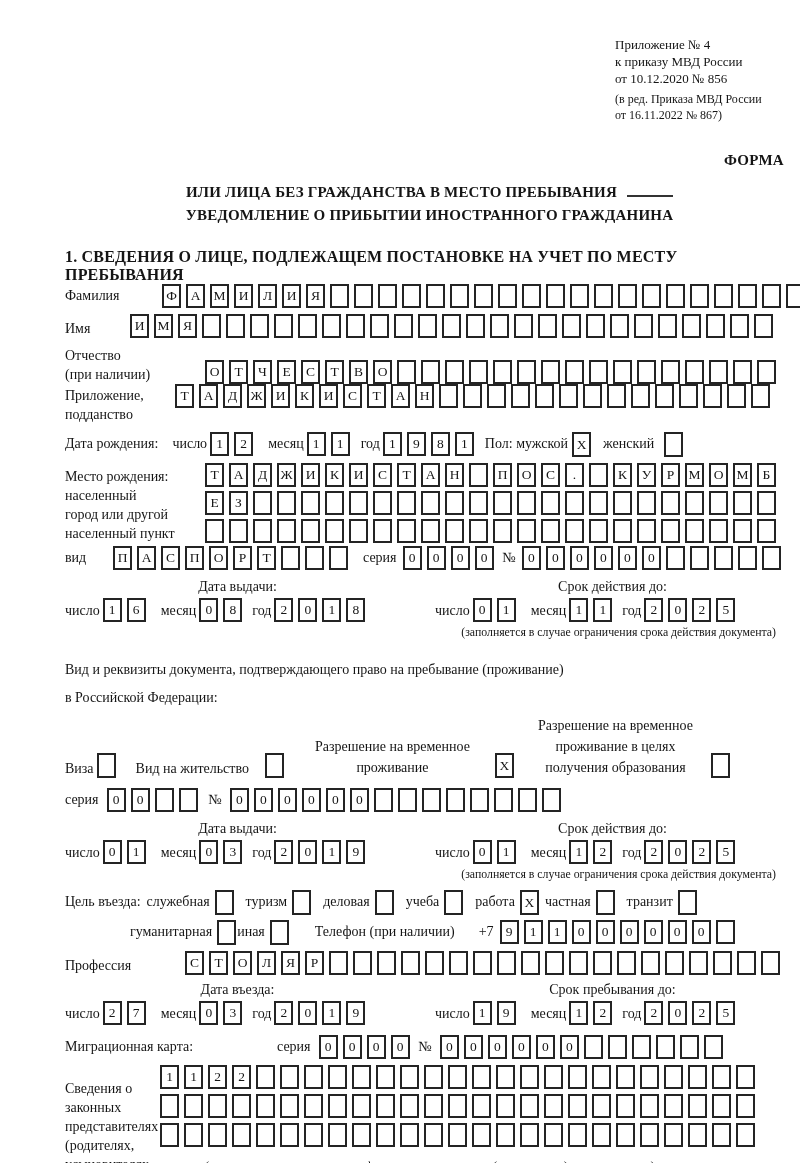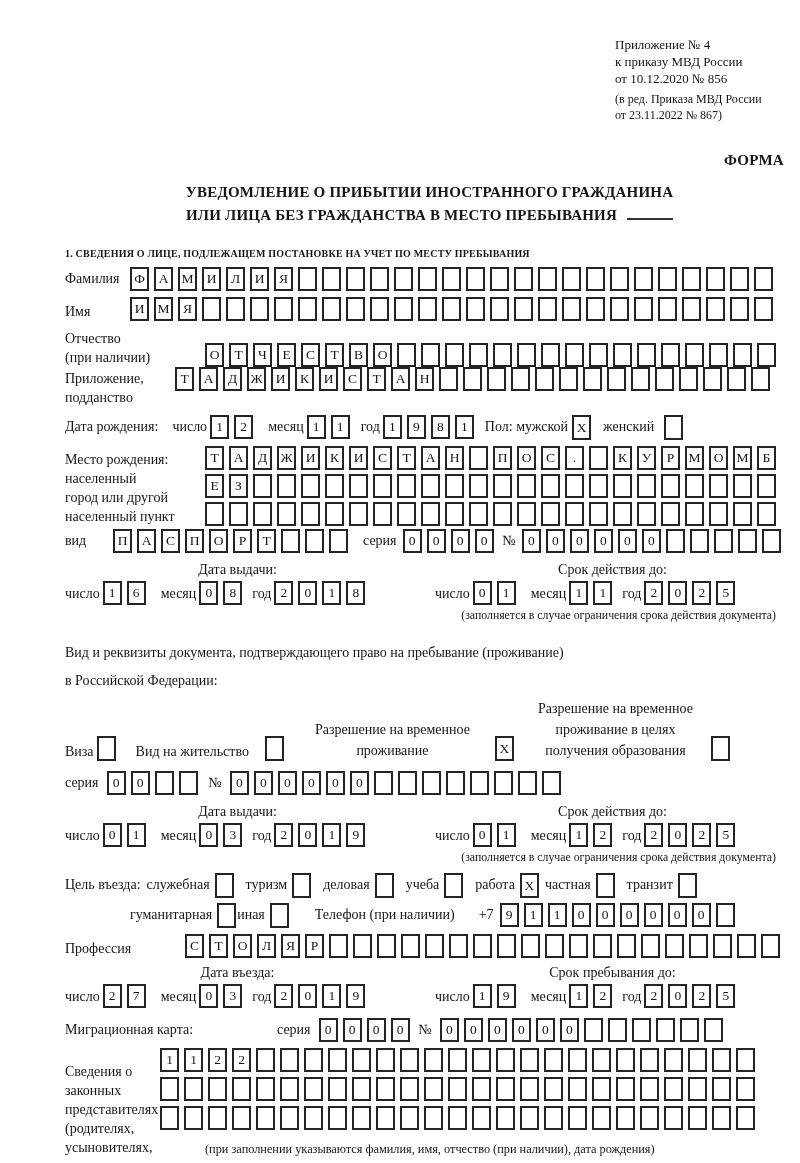--- a/index.html
+++ b/index.html
@@ -12,21 +12,21 @@
   .page { width:800px; height:1163px; padding:36px 6px 0 65px; overflow:hidden; position:relative; }
 
   
   .appendix { margin-left:550px; font-size:13px; line-height:1.32; }
   .edition  { margin-left:550px; font-size:12px; line-height:1.32; margin-top:5px; }
   .form-label { text-align:right; padding-right:10px; font-weight:bold; font-size:15px; margin-top:28px; letter-spacing:.3px; }
 
   
   .title { text-align:center; font-weight:bold; font-size:15px; margin-top:12px; line-height:1.5; letter-spacing:.2px; }
   .underline { display:inline-block; width:46px; border-bottom:2px solid #333; height:12px; margin-left:10px; }
-  .section-heading { font-weight:bold; font-size:10px; margin-top:22px; letter-spacing:.2px; }
+  .section-heading { font-weight:bold; font-size:16px; margin-top:22px; letter-spacing:.2px; }
 
   
   .row { display:flex; align-items:flex-start; }
   .cells { display:flex; flex-wrap:nowrap; }
   .cell {
     flex:0 0 19px; width:19px; height:24px; border:2px solid #242424;
     margin-right:5px; text-align:center; line-height:20px; font-size:13.5px;
   }
   .checkbox {
     display:inline-block; flex:0 0 auto; width:19px; height:25px;
@@ -68,32 +68,32 @@
 
 <div class="page">
 
   <div class="appendix">
     <div>Приложение № 4</div>
     <div>к приказу МВД России</div>
     <div>от 10.12.2020 № 856</div>
   </div>
   <div class="edition">
     <div>(в ред. Приказа МВД России</div>
-    <div>от 23.11.2022 № 867)</div>
+    <div>от 16.11.2022 № 867)</div>
   </div>
   <div class="form-label">ФОРМА</div>
 
   <div class="title">
+    <div><span>ИЛИ ЛИЦА БЕЗ ГРАЖДАНСТВА В МЕСТО ПРЕБЫВАНИЯ</span><span class="underline"></span></div>
     <div>УВЕДОМЛЕНИЕ О ПРИБЫТИИ ИНОСТРАННОГО ГРАЖДАНИНА</div>
-    <div><span>ИЛИ ЛИЦА БЕЗ ГРАЖДАНСТВА В МЕСТО ПРЕБЫВАНИЯ</span><span class="underline"></span></div>
   </div>
 
   <div class="section-heading">1. СВЕДЕНИЯ О ЛИЦЕ, ПОДЛЕЖАЩЕМ ПОСТАНОВКЕ НА УЧЕТ ПО МЕСТУ ПРЕБЫВАНИЯ</div>
 
-  <div class="row" style="margin-top:8px;">
+  <div class="row" style="margin-top:0;gap:32px;">
     <div class="lbl w65">Фамилия</div>
     <div class="cells">
         <span class="cell">Ф</span>
         <span class="cell">А</span>
         <span class="cell">М</span>
         <span class="cell">И</span>
         <span class="cell">Л</span>
         <span class="cell">И</span>
         <span class="cell">Я</span>
         <span class="cell"></span>

